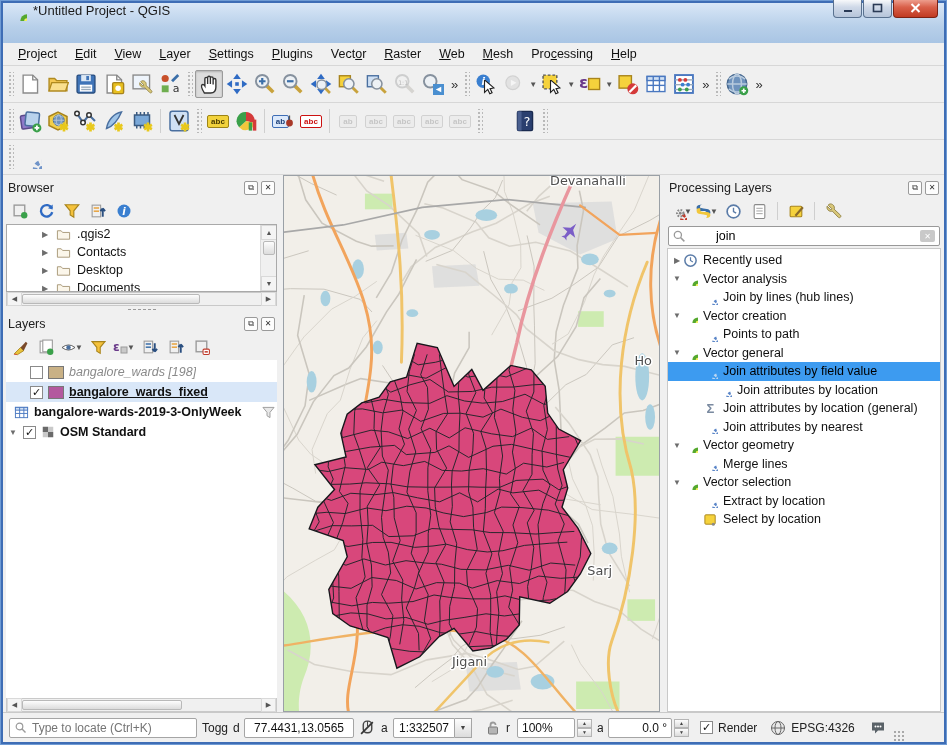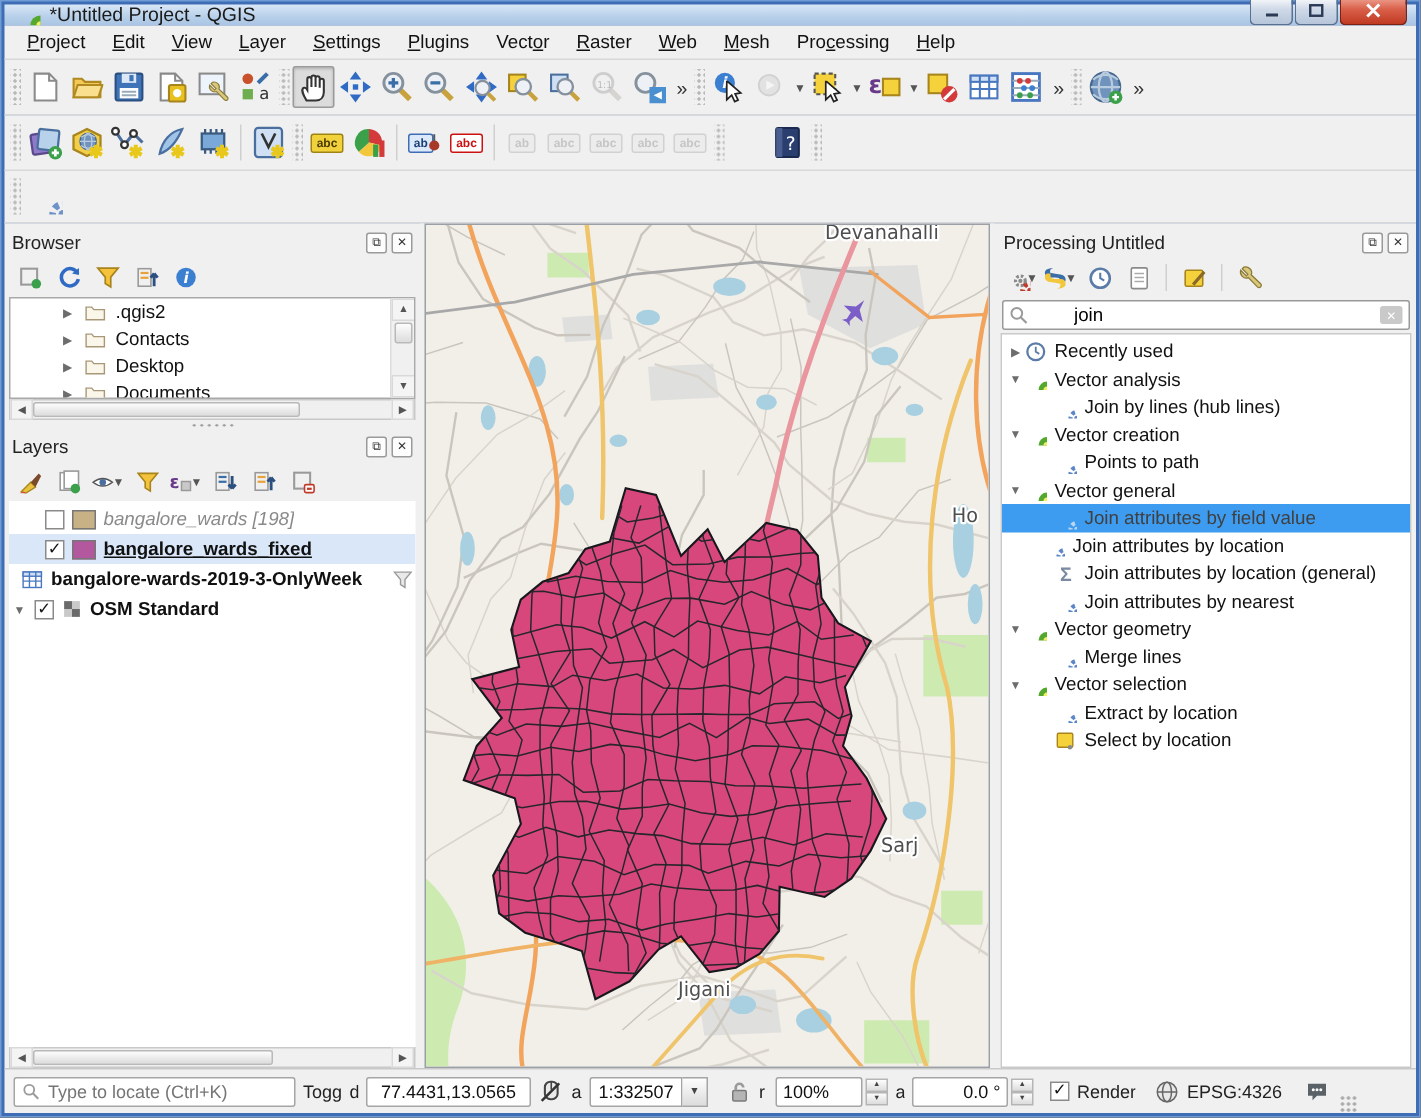--- a/index.html
+++ b/index.html
@@ -1,20 +1,20 @@
 <!DOCTYPE html>
 <html><head>
 <meta charset="utf-8">
 <style>
   * { box-sizing: border-box; margin:0; padding:0; }
   html,body { background:#555; }
   body { font-family:"Liberation Sans", sans-serif; font-size:12px; color:#111; }
   .win { width:947px; height:745px; background:#3e6db5; padding:3px; position:relative; box-shadow:inset 0 0 0 1px #6f9bd4; display:flex; flex-direction:column; }
   
-  .titlebar { height:14px; background:linear-gradient(#d9e7f7,#b7cfe9 60%,#a9c5e4); display:flex; align-items:flex-end; padding:0 6px; flex:0 0 auto; }
+  .titlebar { height:40px; background:linear-gradient(#d9e7f7,#b7cfe9 60%,#a9c5e4); display:flex; align-items:flex-start; padding:0 6px; flex:0 0 auto; }
   .titlebar .qicon { width:18px; height:18px; margin-right:6px; flex:0 0 auto; }
   .title-text { font-size:13px; color:#1a1a1a; flex:1 1 auto; }
   .wbtns { display:flex; gap:1px; margin-top:-4px; }
   .wbtn { width:29px; height:19px; border:1px solid #59718f; border-top:none; border-radius:0 0 4px 4px; background:linear-gradient(#fdfdfd,#cfd9e8 45%,#b6c5da); display:flex; align-items:center; justify-content:center; }
   .wbtn.close { width:45px; background:linear-gradient(#f0a696,#d9604a 45%,#c03a22); border-color:#7c2214; }
   
   .menubar { height:23px; background:#f0f0f0; border-bottom:1px solid #d7d7d7; display:flex; align-items:center; padding-left:6px; flex:0 0 auto; }
   .menu-item { padding:3px 9px; font-size:12.5px; }
   .menu-item u { text-decoration:underline; }
   
@@ -70,21 +70,21 @@
   .bold { font-weight:bold; }
   .underl { text-decoration:underline; }
   
   .searchrow { height:24px; display:flex; align-items:center; flex:0 0 auto; padding:2px 1px; }
   .searchbox { flex:1; height:20px; background:#fff; border:1px solid #999; border-radius:2px; display:flex; align-items:center; padding:0 4px; gap:4px; }
   .searchbox input { border:none; outline:none; flex:1; font:12.5px "Liberation Sans",sans-serif; background:transparent;margin-left:26px; }
   .clearbtn { width:15px; height:12px; background:#c9c9c9; border-radius:2px; color:#fff; font-size:8px; display:flex; align-items:center; justify-content:center; }
   .ttree { background:#fff; flex:1 1 auto; overflow:hidden; padding-top:2px; }
   .tt-row { height:18.5px; display:flex; align-items:center; font-size:12.5px; white-space:nowrap; }
   .tt-row .caret { flex:0 0 auto; }
-  .tt-row.sel { background:#3d9bf0; color:#404040; }
+  .tt-row.sel { background:#3d9bf0; color:#000000; }
   .tt-icon { width:17px; height:15px; flex:0 0 auto; margin-right:4px; display:flex; align-items:center; justify-content:center; }
   
   .statusbar { height:30px; background:#f0f0f0; border-top:1px solid #c9c9c9; display:flex; align-items:center; padding:0 6px; gap:5px; flex:0 0 auto; font-size:12px; }
   .loc-input { width:188px; height:20px; border:1px solid #a5a5a5; border-radius:2px; background:#fff; display:flex; align-items:center; padding:0 5px; gap:5px; color:#8a8a8a; }
   .sb-label { color:#222; overflow:hidden; white-space:nowrap; }
   .val-box { height:20px; border:1px solid #a5a5a5; border-radius:2px; background:#fff; display:flex; align-items:center; justify-content:center; padding:0 4px; color:#111; }
   .spin { display:flex; flex-direction:column; width:15px; height:18px; margin-left:2px; }
   .spin i { flex:1; border:1px solid #b5b5b5; background:linear-gradient(#fdfdfd,#dcdcdc); font-size:5px; color:#444; display:flex; align-items:center; justify-content:center; font-style:normal; }
   .ddbtn { width:17px; height:20px; border:1px solid #a5a5a5; border-left:none; background:linear-gradient(#fdfdfd,#dcdcdc); display:flex; align-items:center; justify-content:center; font-size:7px; color:#444; }
   .resize-grip { width:12px; height:12px; margin-left:2px; background-image:radial-gradient(#a9a9a9 1px, transparent 1.2px); background-size:4px 4px; align-self:flex-end; }
@@ -869,21 +869,21 @@
           <text x="364" y="193" class="maplabel" fill="#4e4e4e" stroke="#ffffff" stroke-width="3" paint-order="stroke" stroke-linejoin="round" text-anchor="middle">Ho</text>
           <text x="320" y="407" class="maplabel" fill="#4e4e4e" stroke="#ffffff" stroke-width="3" paint-order="stroke" stroke-linejoin="round" text-anchor="middle">Sarj</text>
           <text x="188" y="500" class="maplabel" fill="#4e4e4e" stroke="#ffffff" stroke-width="3" paint-order="stroke" stroke-linejoin="round" text-anchor="middle">Jigani</text>
         </svg>
     </div>
 
     <div class="vsplit"></div>
 
     <div class="rightcol">
       <div class="pnl-hdr">
-        <span class="t">Processing Untitled</span>
+        <span class="t">Processing Layers</span>
         <span class="pnl-btn">⧉</span>
         <span class="pnl-btn">✕</span>
       </div>
       <div class="pnl-tools">
         <span class="ptool">
             <svg width="18" height="18" viewBox="-8 -8 16 16">
               <use href="#s-gear" color="#c03a2a"></use>
               <use href="#s-gear" x="-3" y="-3" width="10" height="10" color="#8a8a8a"></use>
             </svg>
             <span class="dd" style="margin-left:-4px">▼</span>
@@ -985,21 +985,21 @@
           </div>
           <div class="tt-row sel" style="padding-left: 24px;">
             <span class="caret"></span>
             <span class="tt-icon">
               <svg width="15" height="15" viewBox="-8 -8 16 16" color="#bcd6f2">
                 <use href="#s-gear"></use>
               </svg>
             </span>
             <span>Join attributes by field value</span>
           </div>
-          <div class="tt-row" style="padding-left: 16px;">
+          <div class="tt-row" style="padding-left: 38px;">
             <span class="caret"></span>
             <span class="tt-icon">
               <svg width="15" height="15" viewBox="-8 -8 16 16" color="#5b86c8">
                 <use href="#s-gear"></use>
               </svg>
             </span>
             <span>Join attributes by location</span>
           </div>
           <div class="tt-row" style="padding-left: 24px;">
             <span class="caret"></span>

